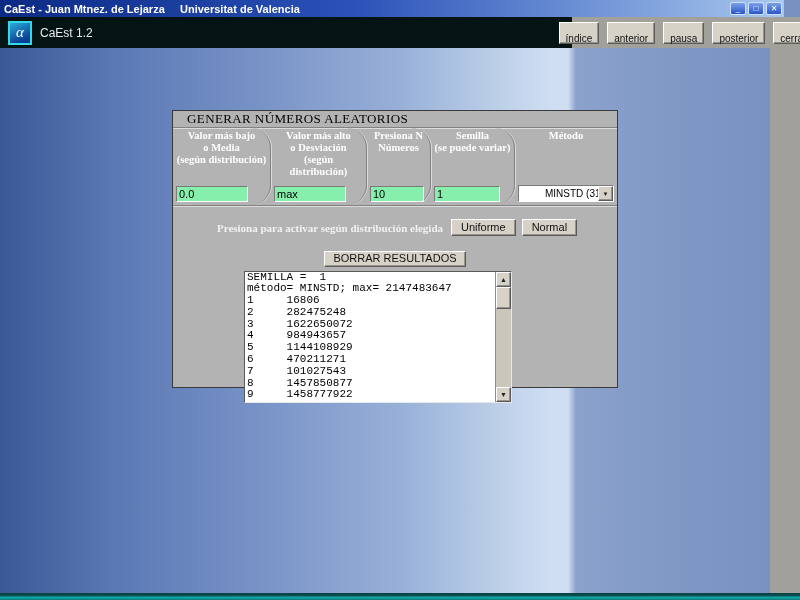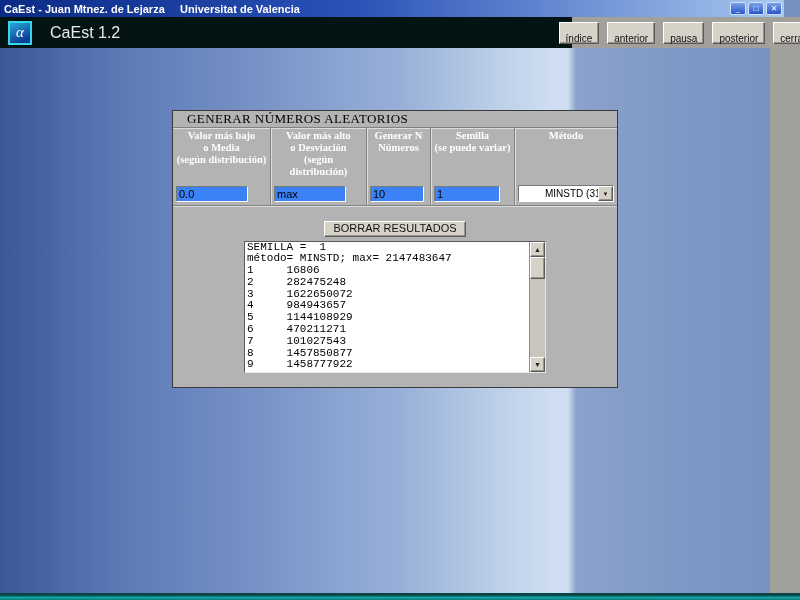--- a/index.html
+++ b/index.html
@@ -29,21 +29,21 @@
   
   .header { position:absolute; top:17px; left:0; right:0; height:31px; display:flex; }
   .header-dark { flex:1; background:#041313; display:flex; align-items:center; }
   .logo {
     width:24px; height:24px; margin-left:8px;
     border:2px solid #35d8e8;
     background:linear-gradient(155deg,#2aaad6 0%,#0b3f96 80%);
     color:#fff; font-family:"Liberation Serif",serif; font-style:italic; font-size:15px;
     display:flex; align-items:center; justify-content:center;
   }
-  .appver { color:#eaeaea; font-size:16px; margin-left:18px; }
+  .appver { color:#eaeaea; font-size:12px; margin-left:8px; }
   .header-gray {
     width:228px; background:#a2a09a;
     display:flex; align-items:center; justify-content:center; gap:8px;
   }
   .xp-btn {
     background:#d6d2c8; color:#111;
     border:1px solid; border-color:#ffffff #5a5a5a #5a5a5a #ffffff;
     box-shadow:inset -1px -1px 0 #98948c;
     font-family:"Liberation Sans",sans-serif; font-size:10px;
     padding:10px 6px; height:15px; line-height:11px; cursor:pointer; white-space:nowrap;
@@ -62,30 +62,30 @@
     background:#b3b3b3; border:1px solid #3a3a3a;
   }
   .dialog-title {
     height:17px; line-height:16px; padding-left:14px;
     font-family:"Liberation Serif",serif; font-size:13px; letter-spacing:.4px; color:#000;
     border-bottom:1px solid #828282; box-shadow:0 1px 0 #dcdcdc;
   }
   .ftable { display:flex; height:78px; border-bottom:1px solid #828282; box-shadow:0 1px 0 #dcdcdc; }
   .fcell {
     display:flex; flex-direction:column; justify-content:space-between;
-    padding:2px 3px 3px; border-right:1px solid #828282; box-shadow:1px 0 0 #dcdcdc;
+    padding:2px 3px 3px; border-right:1px solid #828282; box-shadow:1px 0 0 #dcdcdc;border-radius:20px;
   }
   .fcell:last-child { border-right:none; box-shadow:none;align-items:center; }
   .c0{width:98px}.c1{width:96px}.c2{width:64px}.c3{width:84px}.c4{flex:1}
   .fheader {
     color:#fff; font-family:"Liberation Serif",serif; font-weight:bold;
     font-size:10.5px; line-height:12px; text-align:center; white-space:pre-line;
   }
   .tinput {
-    height:16px; width:72px; background:#3b82f6; color:#000;
+    height:16px; width:72px; background:#86efac; color:#000;
     border:1px solid; border-color:#7a7a7a #fff #fff #7a7a7a;
     font-family:"Liberation Sans",sans-serif; font-size:11px; padding:0 2px;
   }
   .c2 .tinput{ width:54px; } .c3 .tinput{ width:66px; }
   .combo {
     display:flex; align-items:center; height:17px; width:96px; background:#fff;
     border:1px solid; border-color:#7a7a7a #fff #fff #7a7a7a; cursor:pointer;padding-left:24px;
   }
   .combo-text { flex:1; font-size:10px; padding-left:2px; white-space:nowrap; overflow:hidden; color:#000; }
   .combo-btn {
@@ -98,21 +98,21 @@
   .activate-label {
     color:#f2f2f2; font-family:"Liberation Serif",serif; font-weight:bold;
     font-size:11px; margin-right:8px; white-space:nowrap;
   }
   .btn-mid { height:17px; font-size:11px; padding:1px 9px; }
   .btn-uniform { margin-right:6px; }
   .clear-row { text-align:center; margin-top:12px; }
   .clear-btn { width:142px; height:16px; font-size:11px; padding:0; }
 
   .results {
-    margin-top:4px; margin-left:71px; width:302px; height:132px;
+    margin-top:4px; margin-left:71px; width:268px; height:132px;
     background:#fff; position:relative;
     border:1px solid; border-color:#5a5a5a #e8e8e8 #e8e8e8 #5a5a5a;
   }
   .results pre {
     margin:0; padding:0 2px; font-family:"Liberation Mono",monospace;
     font-size:11px; line-height:11.8px; color:#000; overflow:hidden; height:100%;
   }
   .vscroll {
     position:absolute; top:0; right:0; bottom:0; width:16px;
     background:#cac6bc; border-left:1px solid #8a8a8a;
@@ -171,38 +171,43 @@
 (según distribución)</div>
         <input class="tinput" value="0.0" style="">
       </div>
       <div class="fcell c1">
         <div class="fheader">Valor más alto
 o Desviación
 (según distribución)</div>
         <input class="tinput" value="max" style="">
       </div>
       <div class="fcell c2">
-        <div class="fheader">Generar N
+        <div class="fheader">Presiona N
 Números</div>
         <input class="tinput" value="10" style="">
       </div>
       <div class="fcell c3">
         <div class="fheader">Semilla
 (se puede variar)</div>
         <input class="tinput" value="1" style="">
       </div>
       <div class="fcell c4">
         <div class="fheader">Método</div>
         <div class="combo">
           <span class="combo-text">MINSTD (31bt)</span>
           <span class="combo-btn">▼</span>
         </div>
       </div>
     </div>
 
+    <div class="activate-row">
+      <span class="activate-label">Presiona para activar según distribución elegida</span>
+      <button class="xp-btn btn-mid btn-uniform">Uniforme</button>
+      <button class="xp-btn btn-mid">Normal</button>
+    </div>
 
     <div class="clear-row">
       <button class="xp-btn clear-btn">BORRAR RESULTADOS</button>
     </div>
 
     <div class="results">
       <pre>SEMILLA =  1
 método= MINSTD; max= 2147483647
 1     16806
 2     282475248

